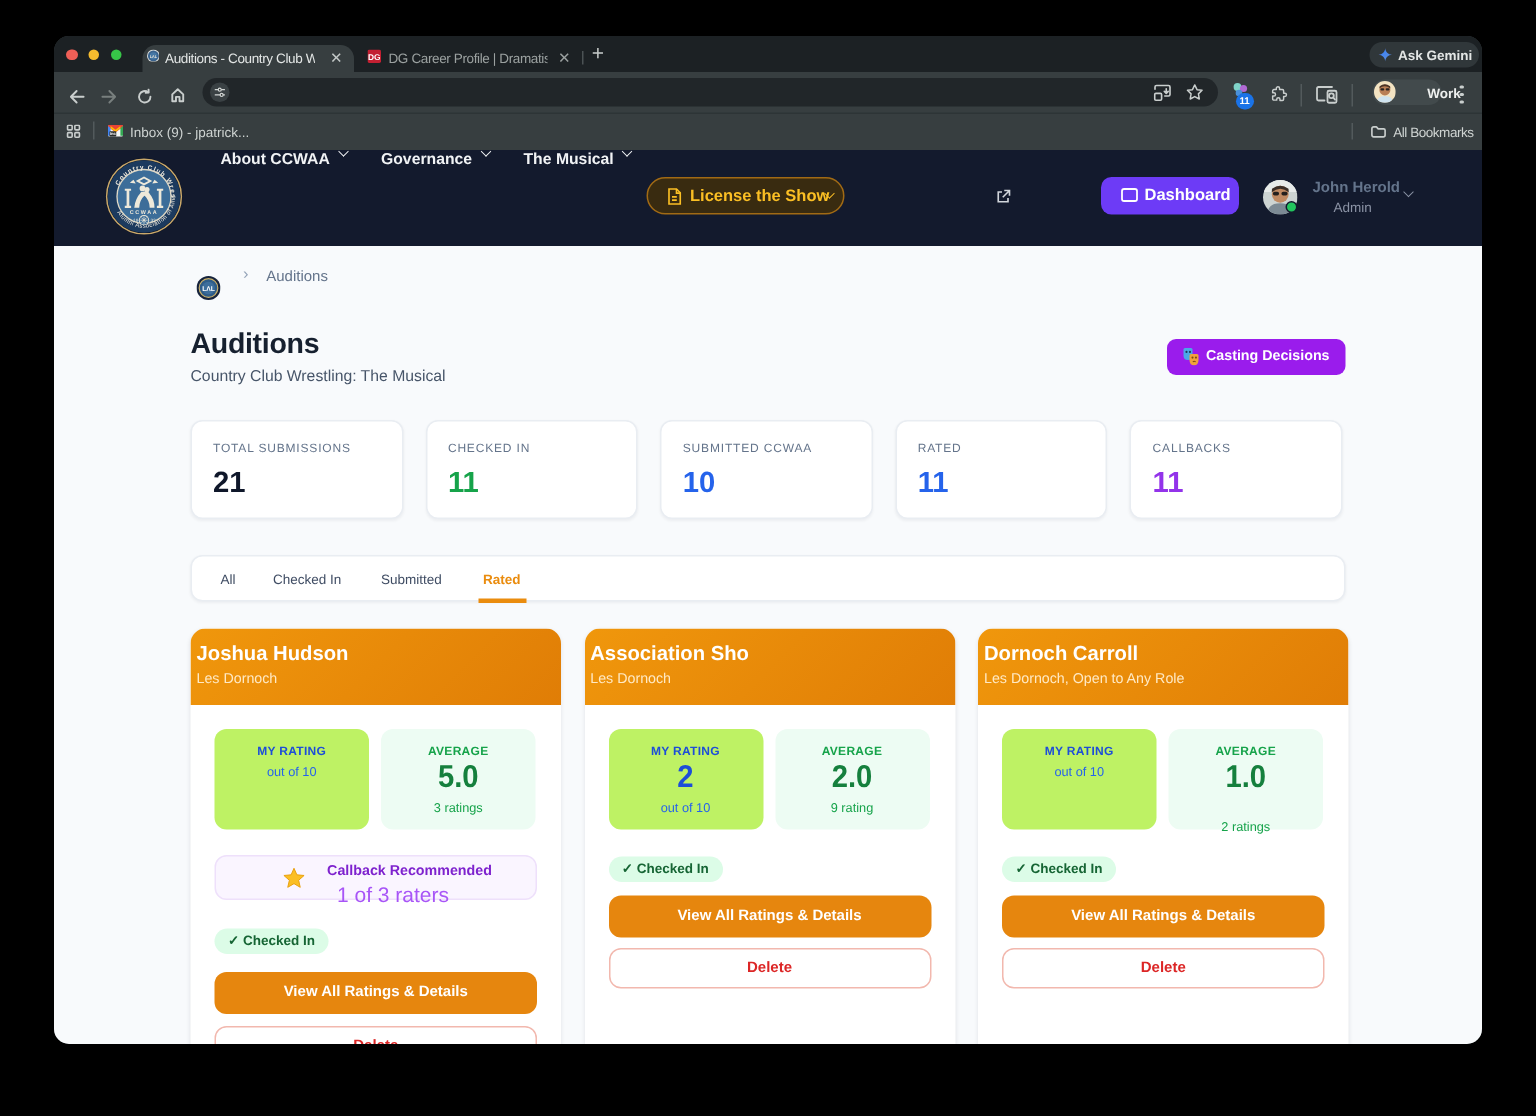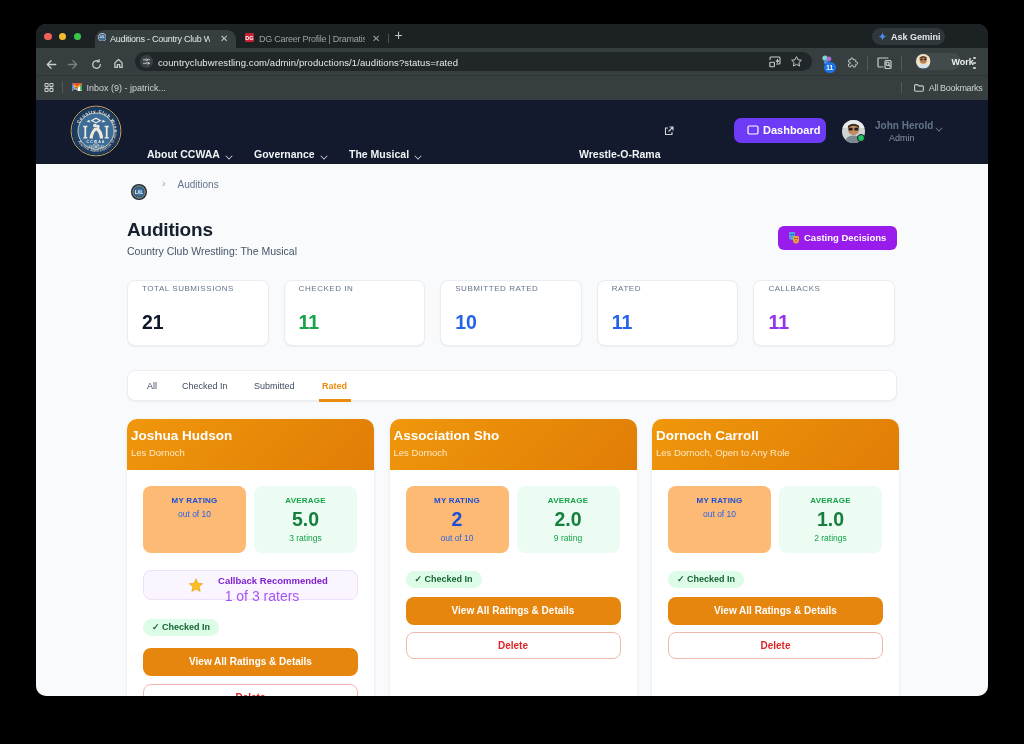--- a/index.html
+++ b/index.html
@@ -20,42 +20,42 @@
 
   
   #toolbar { position:absolute; left:0; top:24px; width:952px; height:26.5px; background:#373e40; }
   #urlpill { position:absolute; left:99px; top:4px; width:677px; height:19px;
     border-radius:10px; background:#212629; }
   #bookbar { position:absolute; left:0; top:50.5px; width:952px; height:25.5px; background:#373e40;
     border-top:1px solid #2d3436; }
 
   
   #navbar { position:absolute; left:0; top:76px; width:952px; height:63.5px; background:#131a2d; }
-  .navlink { position:absolute; top:0; height:60px; display:flex; align-items:flex-end;
+  .navlink { position:absolute; top:0; height:60px; display:flex; align-items:flex-start;
     color:#f1f3f5; font-size:10.5px; font-weight:700; }
   .chev { display:inline-block; width:8px; height:8px; border-right:1.6px solid currentColor;
     border-bottom:1.6px solid currentColor; transform:rotate(45deg) scale(.62); margin-left:5px; margin-top:-3px; }
 
   
   #page { position:absolute; left:0; top:139.5px; width:952px; height:532.5px; background:#f8fafc; }
   .card { position:absolute; background:#fff; border:1px solid #e9edf2; border-radius:8px;
     box-shadow:0 1px 2px rgba(16,24,40,.05); }
-  .statlbl { position:absolute; left:14px; top:3px; font-size:8px;
+  .statlbl { position:absolute; left:14px; top:13px; font-size:8px;
     letter-spacing:.55px; color:#64748b; font-weight:400; }
   .statnum { position:absolute; left:14px; top:29.5px; font-size:19.5px; font-weight:800; color:#0f172a; }
 
   .tabitem { font-size:9px; font-weight:400; color:#3f4c63; }
 
   .audcard { position:absolute; width:247px; background:#fff; border-radius:10px;
     box-shadow:0 1px 3px rgba(16,24,40,.1); overflow:hidden; }
   .audhead { height:51px; background:linear-gradient(135deg,#f0970c,#e07d06); padding:9px 16px 0 4px; }
   .audname { color:#fff; font-size:13.5px; font-weight:700; }
   .audrole { color:#ffe9c4; font-size:9.5px; margin-top:4px; }
   .ratebox { position:absolute; width:103px; height:67px; border-radius:8px; text-align:center; }
-  .bluebox { background:#fdba74; color:#1d4ed8; }
+  .bluebox { background:#bef264; color:#1d4ed8; }
   .greenbox { background:#edfcf3; color:#16a34a; }
   .greenbox .rbnum { color:#15803d; }
   .bluebox .rbsub { color:#2563eb; }
   .rblbl { font-size:8px; font-weight:700; letter-spacing:.2px; padding-top:10px; }
   .rbnum { font-size:19.5px; font-weight:800; line-height:20px; margin-top:3px; transform:scaleY(1.08); }
   .rbsub { font-size:8.5px; }
   .checkpill { position:absolute; height:17px; background:#dcfce7; border-radius:9px;
     color:#166534; font-size:9px; font-weight:700; line-height:17px; padding:0 9px; }
   .btn-orange { position:absolute; left:16px; width:215px; height:28px; background:#e6860e;
     border-radius:8px; color:#fff; font-size:10px; font-weight:700; text-align:center; line-height:28px; }
@@ -85,21 +85,21 @@
 
     <svg class="abs" style="left:208.9px; top:9.4px;" width="9" height="9" viewBox="0 0 9 9">
       <rect width="9" height="9" rx="1.2" fill="#c32032"></rect>
       <text x="4.5" y="6.8" font-size="5.6" fill="#fff" text-anchor="middle" font-weight="bold">DG</text>
     </svg>
     <span class="tabtxt" style="left:223px; top:9.6px; width:106px; color:#9ba1a0;">DG Career Profile | Dramatist</span>
     <span class="tabx" style="left:336px; top:9.2px; color:#9ba1a0;">✕</span>
     <div class="abs" style="left:352px; top:9.5px; width:1px; height:9.5px; background:#4b5254;"></div>
     <span class="abs" style="left:358.5px; top:2.8px; color:#c4c9c8; font-size:14px; font-weight:300;">+</span>
 
-    <div class="abs" style="left:836px; top:3.5px; width:73px; height:17.5px; background:#30373a; border-radius:9px;">
+    <div class="abs" style="left:877px; top:3.5px; width:73px; height:17.5px; background:#30373a; border-radius:9px;">
       <svg class="abs" style="left:5.5px; top:4.5px;" width="9" height="9" viewBox="0 0 24 24">
         <defs>
               <linearGradient id="gg" x1="0" y1="0" x2="1" y2="1">
           <stop offset="0" stop-color="#d96570"></stop>
                 <stop offset="0.35" stop-color="#4285f4"></stop>
           <stop offset="0.8" stop-color="#5a8bd8"></stop>
                 <stop offset="1" stop-color="#f2a60c"></stop>
               </linearGradient>
             </defs>
         <path d="M12 0 C12 6.6 17.4 12 24 12 C17.4 12 12 17.4 12 24 C12 17.4 6.6 12 0 12 C6.6 12 12 6.6 12 0 Z" fill="url(#gg)"></path>
@@ -126,21 +126,20 @@
     <svg class="abs" style="left:77px; top:10px;" width="11" height="11" viewBox="0 0 13 13" fill="none" stroke="#c9cecd" stroke-width="1.5" stroke-linejoin="round">
       <path d="M2.2 5.8 L6.5 1.8 L10.8 5.8 V11.2 H7.9 V7.8 H5.1 V11.2 H2.2 Z"></path>
     </svg>
     <div id="urlpill">
       <div class="abs" style="left:4.5px; top:3px; width:13px; height:13px; border-radius:50%; background:#3a4144;"></div>
       <svg class="abs" style="left:7.5px; top:6px;" width="7" height="7" viewBox="0 0 10 10" fill="none" stroke="#d2d6d5" stroke-width="1.2" stroke-linecap="round">
         <path d="M0.5 2.5 h3 M6 2.5 h3.5 M0.5 7.5 h4.5 M8 7.5 h1.5"></path>
         <circle cx="5" cy="2.5" r="1.4" fill="#262b2a"></circle>
         <circle cx="6.8" cy="7.5" r="1.4" fill="#262b2a"></circle>
       </svg>
-      <span class="abs" style="left:23px; top:4.5px; font-size:9.5px; color:#e8eaea; letter-spacing:.1px;">countryclubwrestling.com/admin/productions/1/auditions?status=rated</span>
 
       <svg class="abs" style="left:634px; top:3.5px;" width="12" height="12" viewBox="0 0 12 12" fill="none" stroke="#c9cecd" stroke-width="1.1" stroke-linecap="round" stroke-linejoin="round">
         <path d="M1 3.5 V2 Q1 1 2 1 H10 Q11 1 11 2 V7 Q11 8 10 8 H7.5"></path>
         <path d="M1 11 H5 V6.5 M1 11 V6.5 H5 M1 11 L5 6.5" stroke-width="0"></path>
         <rect x="0.8" y="6.2" width="4.6" height="4.6" rx="0.8" fill="none"></rect>
         <path d="M8.5 3.2 V6 M7.2 4.9 L8.5 6.2 L9.8 4.9"></path>
       </svg>
 
       <svg class="abs" style="left:655px; top:3px;" width="13" height="13" viewBox="0 0 24 24" fill="none" stroke="#c9cecd" stroke-width="1.8">
         <path d="M12 3 L14.8 8.8 L21 9.6 L16.5 14 L17.6 20.3 L12 17.3 L6.4 20.3 L7.5 14 L3 9.6 L9.2 8.8 Z" stroke-linejoin="round"></path>
@@ -246,21 +245,29 @@
             <text x="30.3" y="43.2" font-size="3.2">32</text>
           </g>
       <circle cx="26" cy="41.8" r="3.4" fill="#eee9da"></circle>
           <circle cx="26" cy="41.8" r="2.8" fill="#3c6d99"></circle>
       <path d="M26 39.4 v4.8 M23.6 41.8 h4.8 M24.3 40.1 l3.4 3.4 M27.7 40.1 l-3.4 3.4" stroke="#eee9da" stroke-width="0.5"></path>
     </svg>
     <div class="navlink" style="left:111px;">About CCWAA <span class="chev"></span></div>
     <div class="navlink" style="left:218px;">Governance <span class="chev"></span></div>
     <div class="navlink" style="left:313px;">The Musical <span class="chev"></span></div>
 
-    <div class="navlink" style="left:543px;">Wrestle-O-Rama</div>
+    <div class="abs" style="left:395px; top:18px; width:132px; height:25px; background:#392b10; border:1px solid #a16a14; border-radius:13px;">
+      <svg class="abs" style="left:12px; top:6px;" width="11" height="12" viewBox="0 0 11 12" fill="none" stroke="#fbbf24" stroke-width="1.1">
+        <path d="M2 1 h5 l2.5 2.5 V11 H2 Z"></path>
+            <path d="M7 1 v2.7 h2.7"></path>
+            <path d="M4 6.2 h3.2 M4 8.4 h3.2"></path>
+      </svg>
+      <span class="abs" style="left:28px; top:6px; color:#fbbf24; font-size:11px; font-weight:700;">License the Show</span>
+      <span class="chev abs" style="left:112px; top:9px; color:#fbbf24;"></span>
+    </div>
     <svg class="abs" style="left:628px; top:26px;" width="10" height="10" viewBox="0 0 10 10" fill="none" stroke="#d1d5db" stroke-width="1.1">
       <path d="M4 2 H1.5 V8.5 H8 V6"></path>
           <path d="M5.5 1 H9 V4.5 M9 1 L4.5 5.5"></path>
     </svg>
 
     <div class="abs" style="left:698px; top:18px; width:92px; height:25px; background:#6d3bf6; border-radius:7px;">
       <svg class="abs" style="left:13px; top:7px;" width="12" height="11" viewBox="0 0 12 11" fill="none" stroke="#fff" stroke-width="1.2">
         <rect x="1" y="1" width="10" height="8" rx="1.4"></rect>
       </svg>
       <span class="abs" style="left:29px; top:6px; color:#fff; font-size:11px; font-weight:700;">Dashboard</span>
@@ -319,21 +326,21 @@
 
     <div class="card" style="left:91px; top:116.5px; width:141.5px; height:66px;">
       <div class="statlbl">TOTAL SUBMISSIONS</div>
           <div class="statnum">21</div>
         </div>
     <div class="card" style="left:247.6px; top:116.5px; width:141.5px; height:66px;">
       <div class="statlbl">CHECKED IN</div>
           <div class="statnum" style="color:#16a34a;">11</div>
         </div>
     <div class="card" style="left:404.2px; top:116.5px; width:141.5px; height:66px;">
-      <div class="statlbl">SUBMITTED RATED</div>
+      <div class="statlbl">SUBMITTED CCWAA</div>
           <div class="statnum" style="color:#2563eb;">10</div>
         </div>
     <div class="card" style="left:560.8px; top:116.5px; width:141.5px; height:66px;">
       <div class="statlbl">RATED</div>
           <div class="statnum" style="color:#2563eb;">11</div>
         </div>
     <div class="card" style="left:717.4px; top:116.5px; width:141.5px; height:66px;">
       <div class="statlbl">CALLBACKS</div>
           <div class="statnum" style="color:#9333ea;">11</div>
         </div>
@@ -397,21 +404,21 @@
             <div class="audname">Dornoch Carroll</div>
             <div class="audrole">Les Dornoch, Open to Any Role</div>
           </div>
       <div class="ratebox bluebox" style="left:16px; top:67px;">
         <div class="rblbl">MY RATING</div>
         <div class="rbsub" style="margin-top:4px;">out of 10</div>
       </div>
       <div class="ratebox greenbox" style="left:127px; top:67px;">
         <div class="rblbl">AVERAGE</div>
         <div class="rbnum">1.0</div>
-        <div class="rbsub" style="margin-top:5px;">2 ratings</div>
+        <div class="rbsub" style="margin-top:18px;">2 ratings</div>
       </div>
       <div class="checkpill" style="left:16px; top:151.5px;">✓ Checked In</div>
       <div class="btn-orange" style="top:178px;">View All Ratings &amp; Details</div>
       <div class="btn-delete" style="top:212.5px;">Delete</div>
     </div>
   </div>
 
 </div>
 </div>
 

